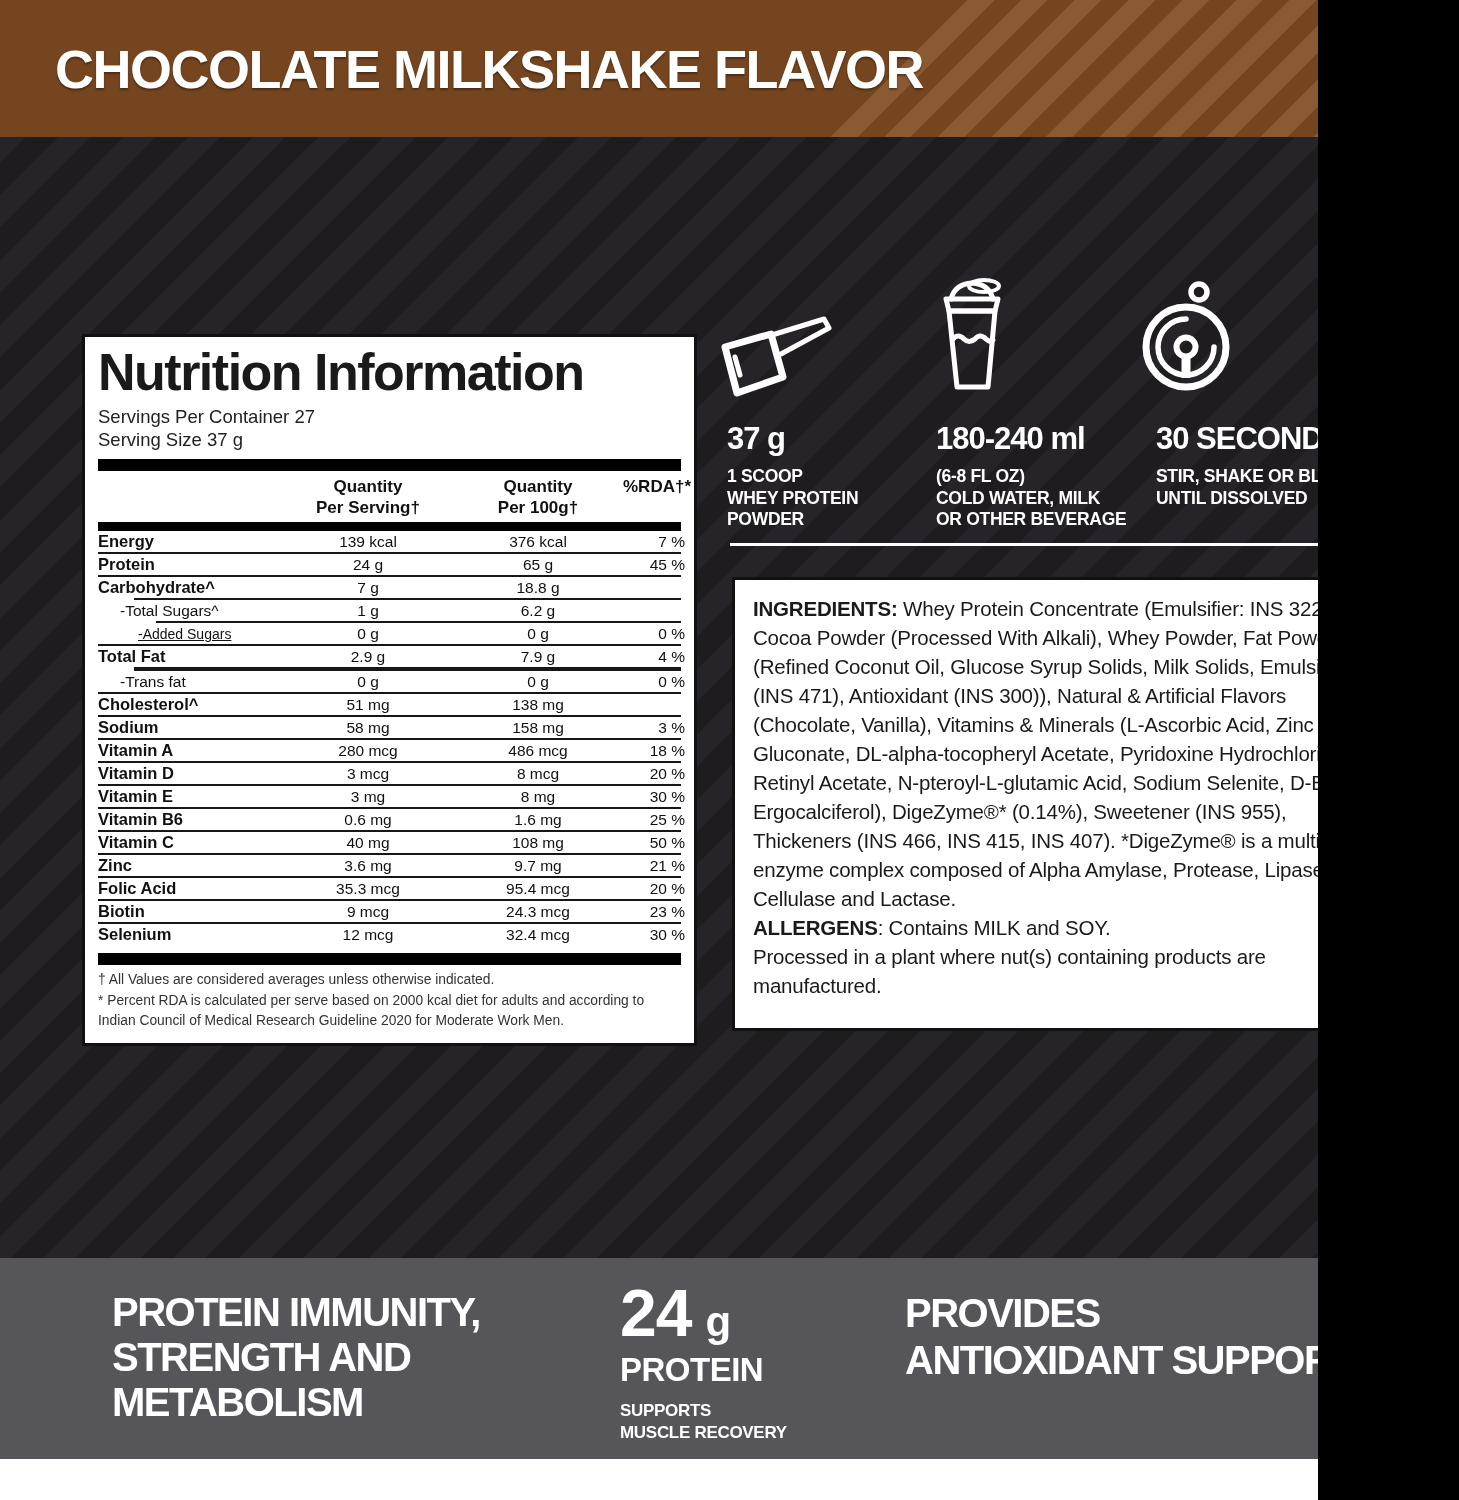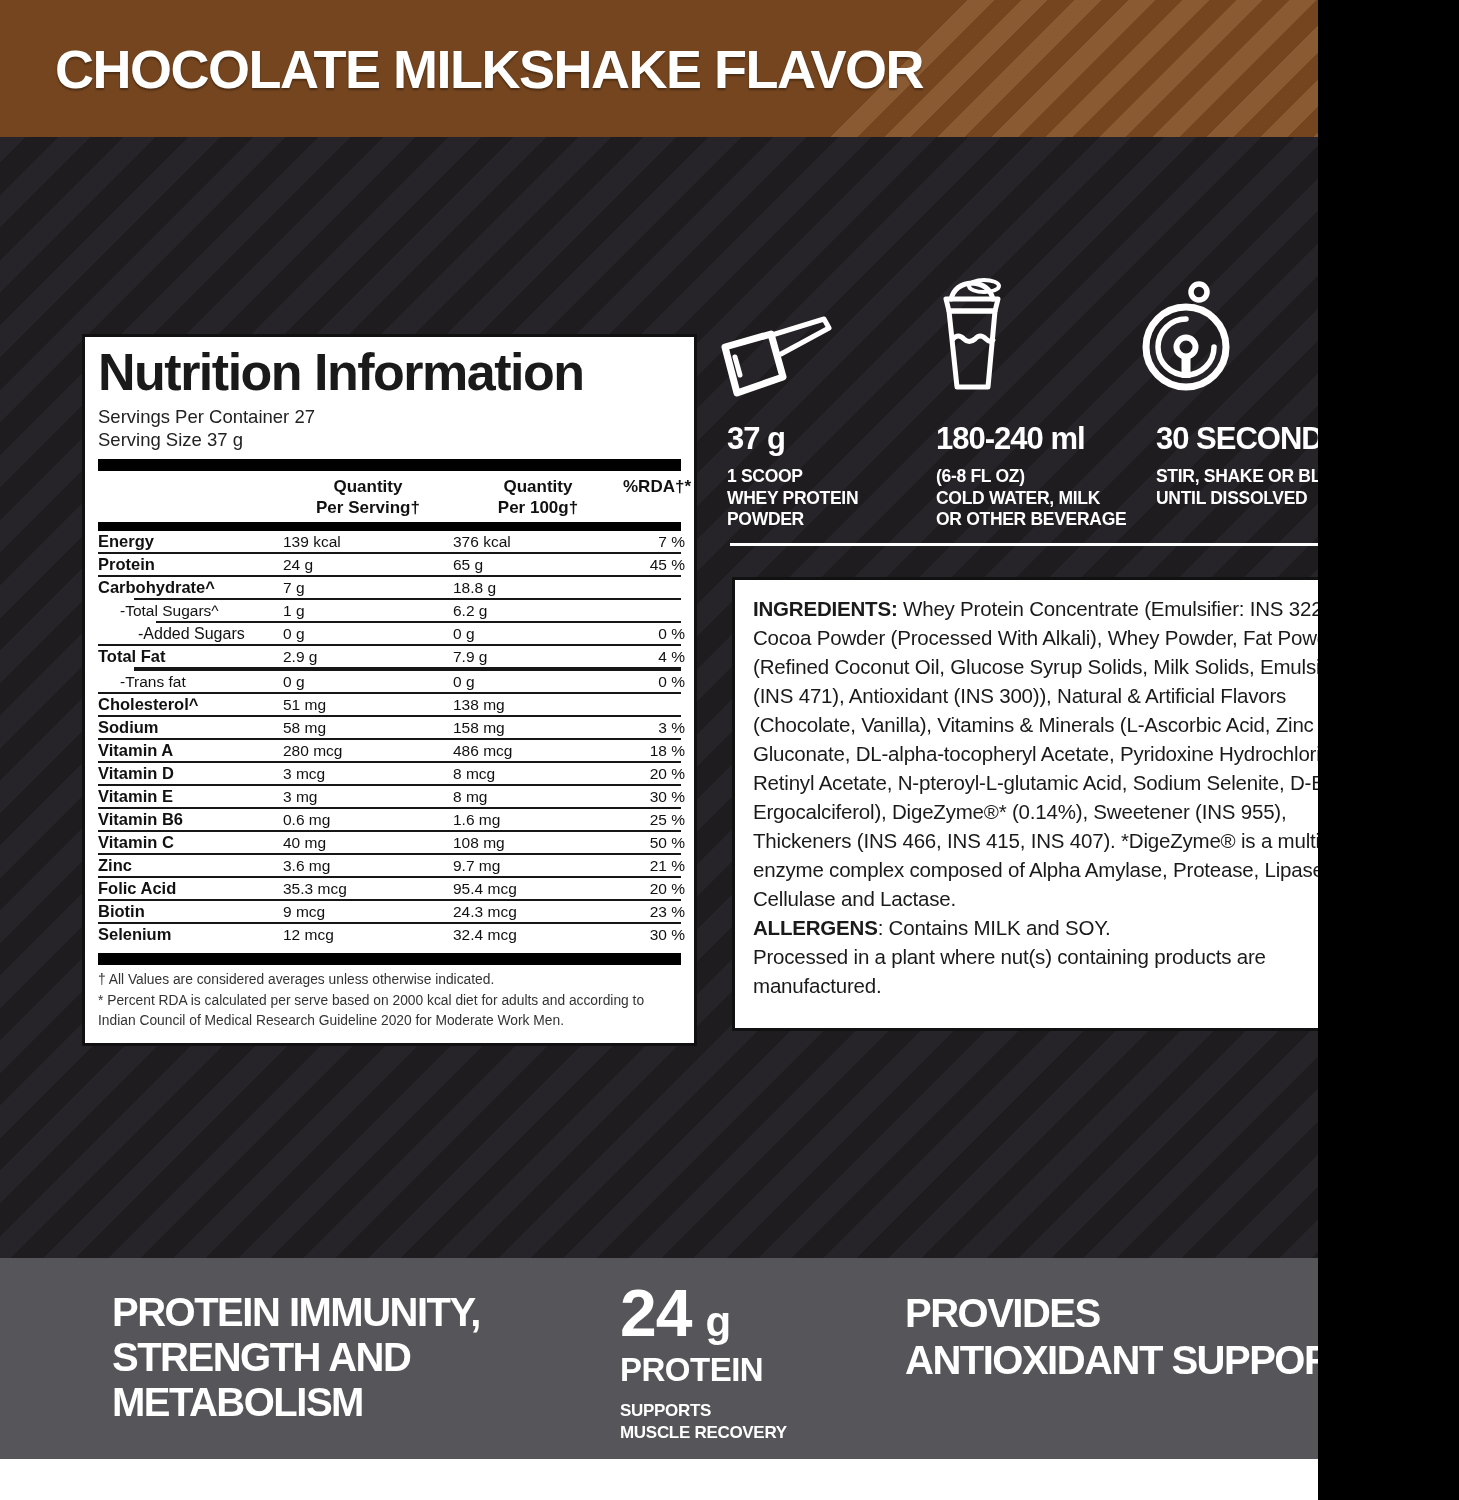--- a/index.html
+++ b/index.html
@@ -33,22 +33,22 @@
   .nserv{font-size:18.5px;line-height:23px;color:#222;}
   .bar{height:12px;background:#000;margin-top:8px;}
   .bar-sm{height:9px;background:#000;}
   .nhead{display:grid;grid-template-columns:185px 170px 170px 64px;padding:5px 0 4px 0;align-items:start;}
   .nhead .hc{font-size:17px;font-weight:bold;text-align:center;line-height:21px;}
   .nhead .hr{font-size:17px;font-weight:bold;text-align:right;line-height:21px;white-space:nowrap;}
   .nrow{display:grid;grid-template-columns:185px 170px 170px 64px;align-items:center;height:21px;}
   .ncell{font-size:15.5px;color:#111;white-space:nowrap;}
   .c-name{font-weight:bold;font-size:16.5px;}
   .nrow.lvl1 .c-name{font-weight:normal;font-size:15.5px;padding-left:22px;}
-  .nrow.lvl2 .c-name{font-weight:normal;font-size:16px;padding-left:40px;}
-  .c-serv,.c-100{}
+  .nrow.lvl2 .c-name{font-weight:normal;font-size:14px;padding-left:40px;text-decoration:underline;}
+  .c-serv,.c-100{text-align:center;}
   .c-rda{text-align:right;padding-right:2px;}
   .rule{height:2px;background:#161616;}
   .rule.lvl1{margin-left:36px;}
   .rule.lvl2{margin-left:58px;}
   .nfoot{margin-top:5px;font-size:13.8px;line-height:20.5px;color:#333;}
   
   .dir-col{position:absolute;color:#fff;}
   .dir-icon{position:absolute;}
   .dir-icon svg{display:block;}
   .dir-title{font-size:31px;font-weight:bold;letter-spacing:-1px;white-space:nowrap;}

